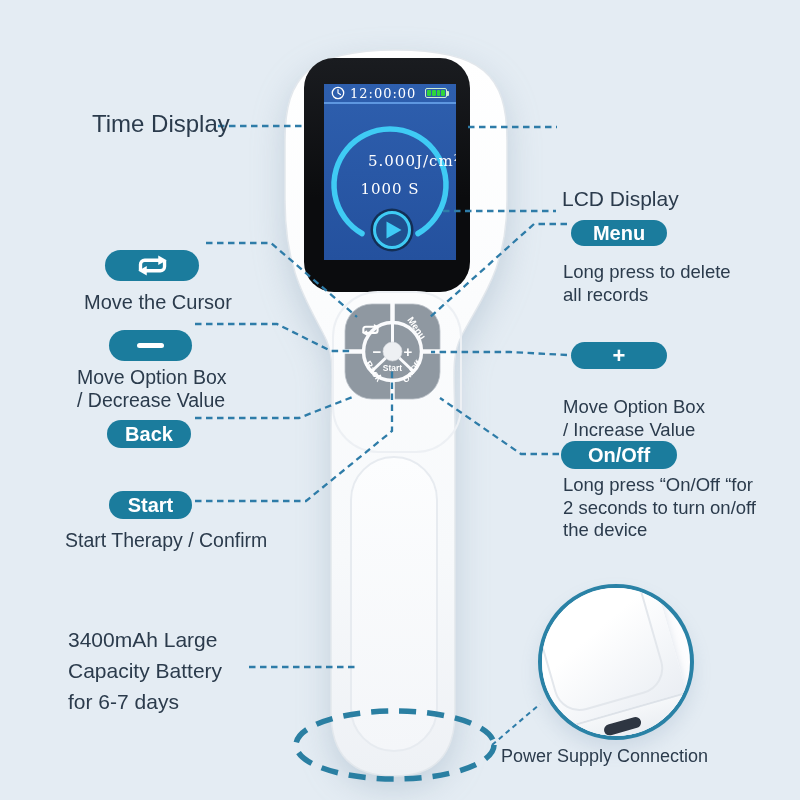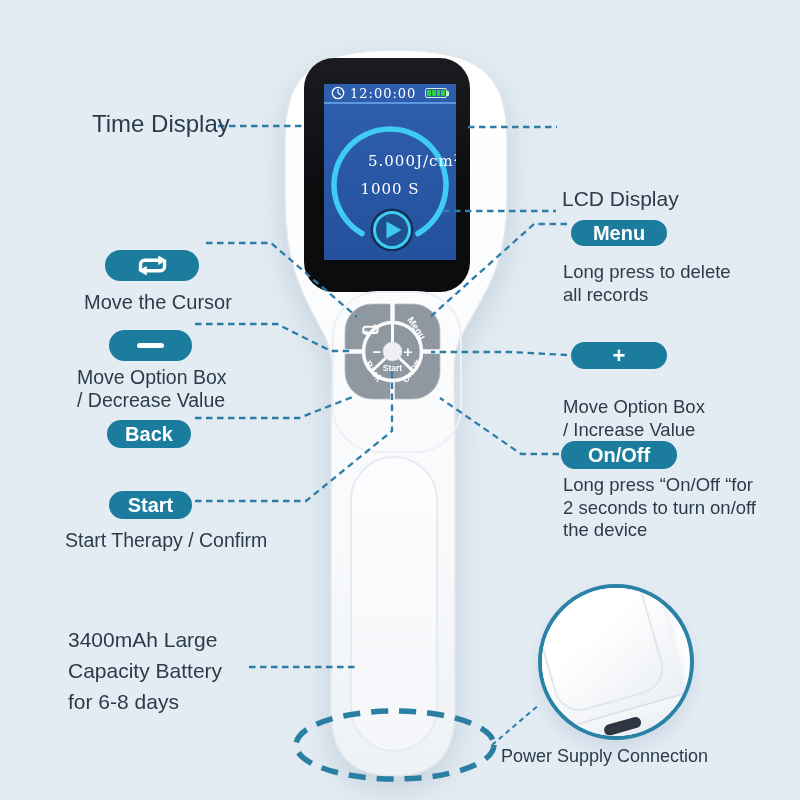--- a/index.html
+++ b/index.html
@@ -195,21 +195,21 @@
   </div>
 
   <div class="pill" id="pill-back">Back</div>
 
   <div class="pill" id="pill-start">Start</div>
   <div class="lbl" id="start-desc">Start Therapy / Confirm</div>
 
   <div class="lbl" id="battery-cap">
     <span class="ln">3400mAh Large</span>
     <span class="ln">Capacity Battery</span>
-    <span class="ln">for 6-8 days</span>
+    <span class="ln">for 6-7 days</span>
   </div>
 
 
   <div class="lbl" id="lcd-display">LCD Display</div>
 
   <div class="pill" id="pill-menu">Menu</div>
   <div class="lbl" id="menu-lines">
     <span class="ln">Long press to delete</span>
     <span class="ln">all records</span>
   </div>

